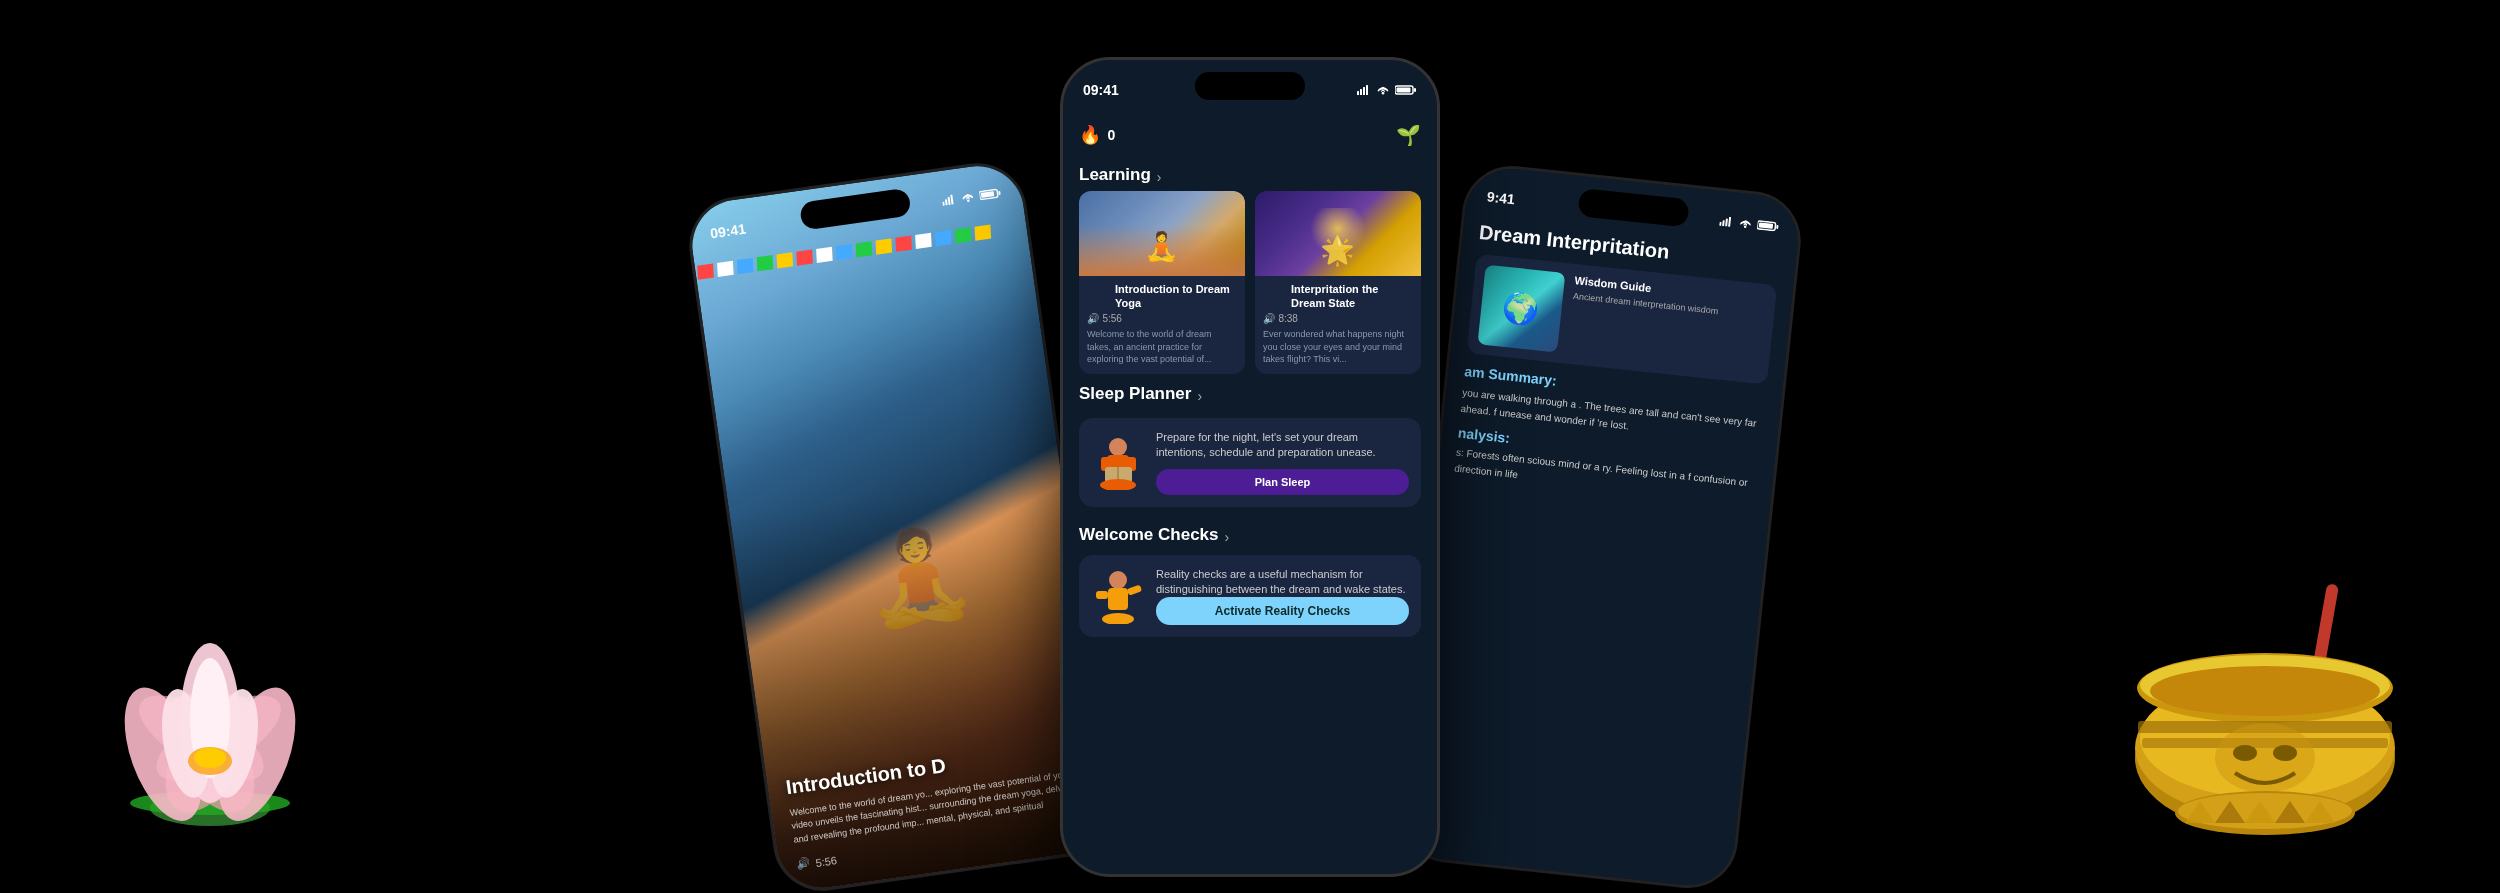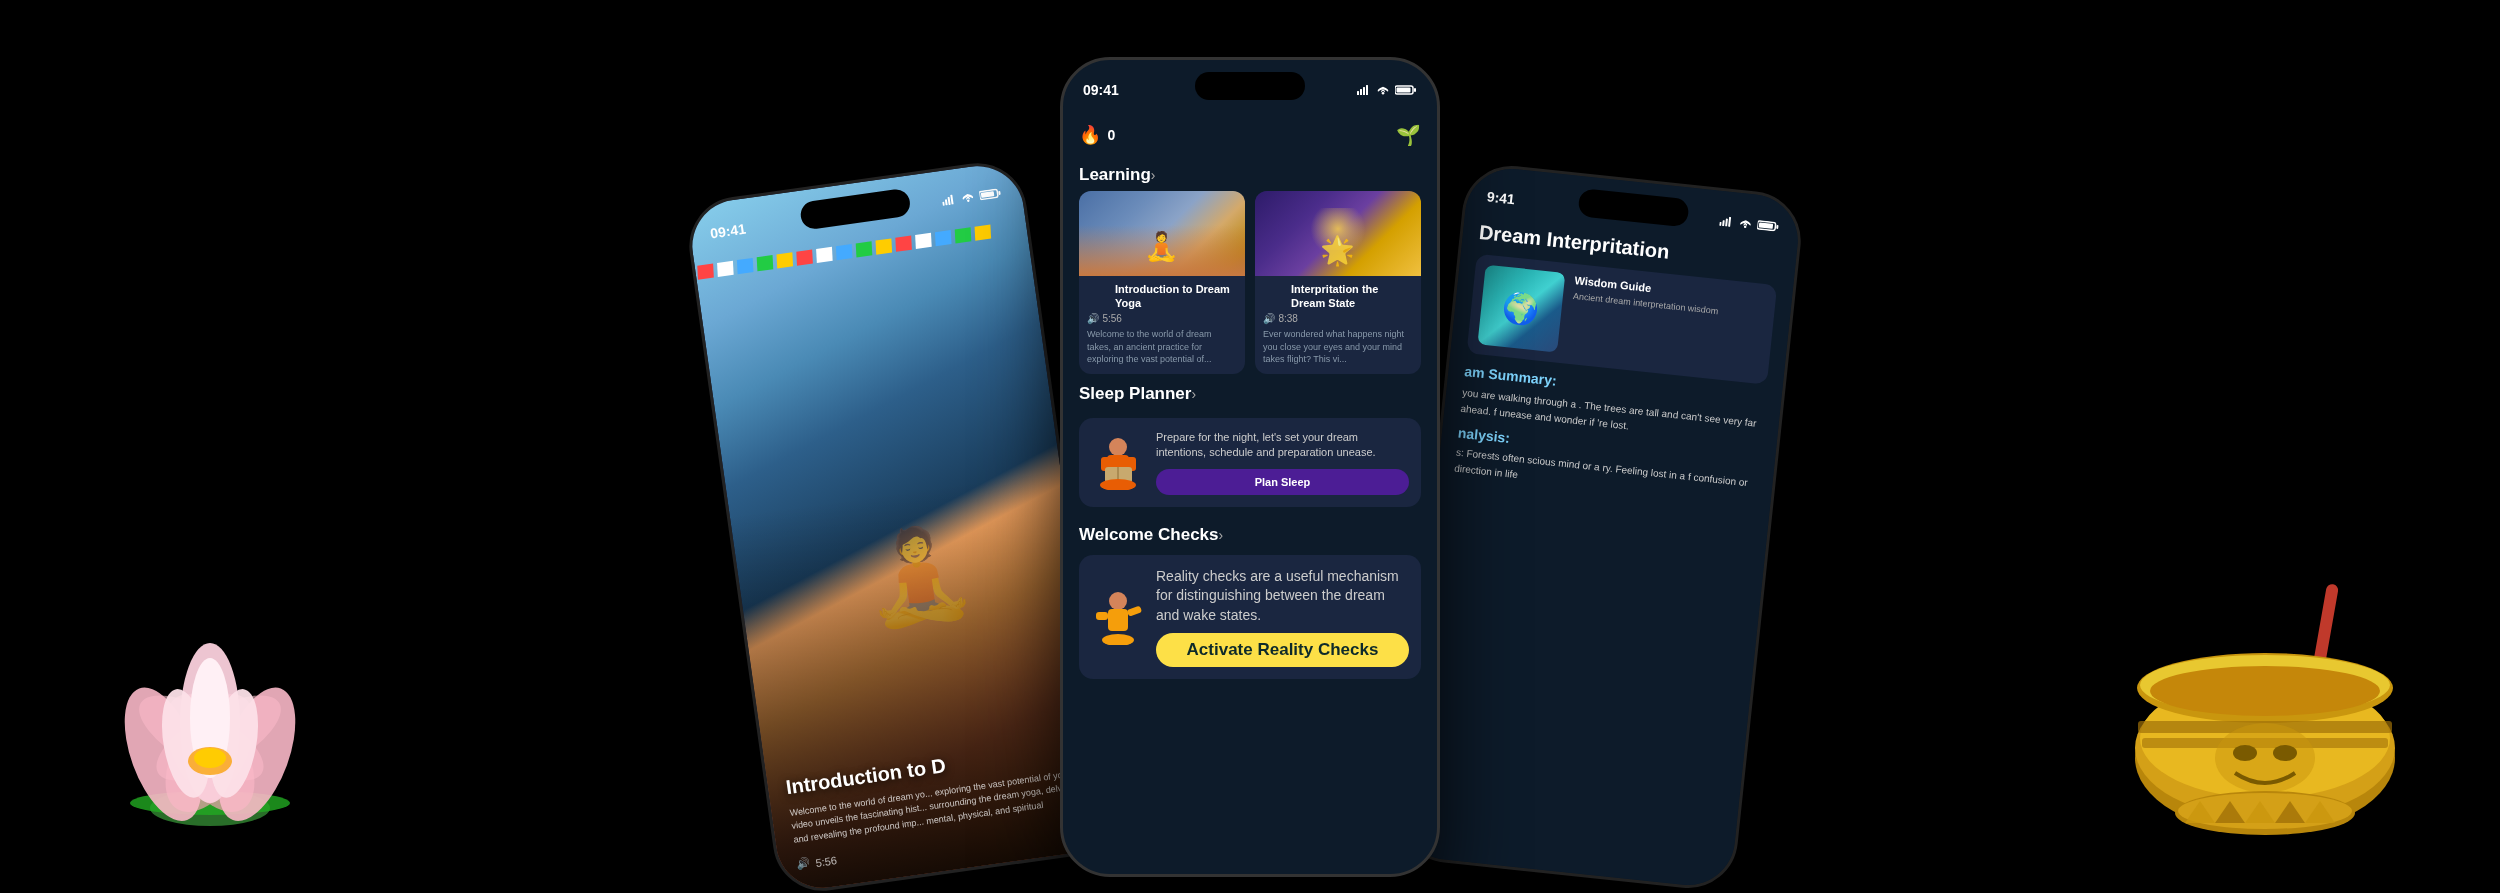--- a/index.html
+++ b/index.html
@@ -158,21 +158,22 @@
 
     .header-count {
       color: #fff;
       font-size: 14px;
       font-weight: 600;
     }
 
     
     .section-header {
       display: flex;
-      align-items: center;
+      align-items: flex-end;
+      gap: 6px;
       padding: 10px 16px 6px;
     }
 
     .section-title {
       color: #fff;
       font-size: 17px;
       font-weight: 700;
     }
 
     .chevron {
@@ -316,32 +317,31 @@
       height: 55px;
       flex-shrink: 0;
     }
 
     .reality-text {
       flex: 1;
     }
 
     .reality-desc {
       color: #ccc;
-      font-size: 14px;
+      font-size: 11px;
       line-height: 1.4;
-      margin-bottom: 8px;
     }
 
     .btn-teal {
-      background: #fde047;
+      background: #7dd3fc;
       color: #0d2a2a;
       border: none;
       border-radius: 20px;
       padding: 7px 16px;
-      font-size: 17px;
+      font-size: 12px;
       font-weight: 600;
       cursor: pointer;
       display: block;
       width: 100%;
     }
 
     
     .phone-left-content {
       position: absolute;
       top: 0; left: 0; right: 0; bottom: 0;

